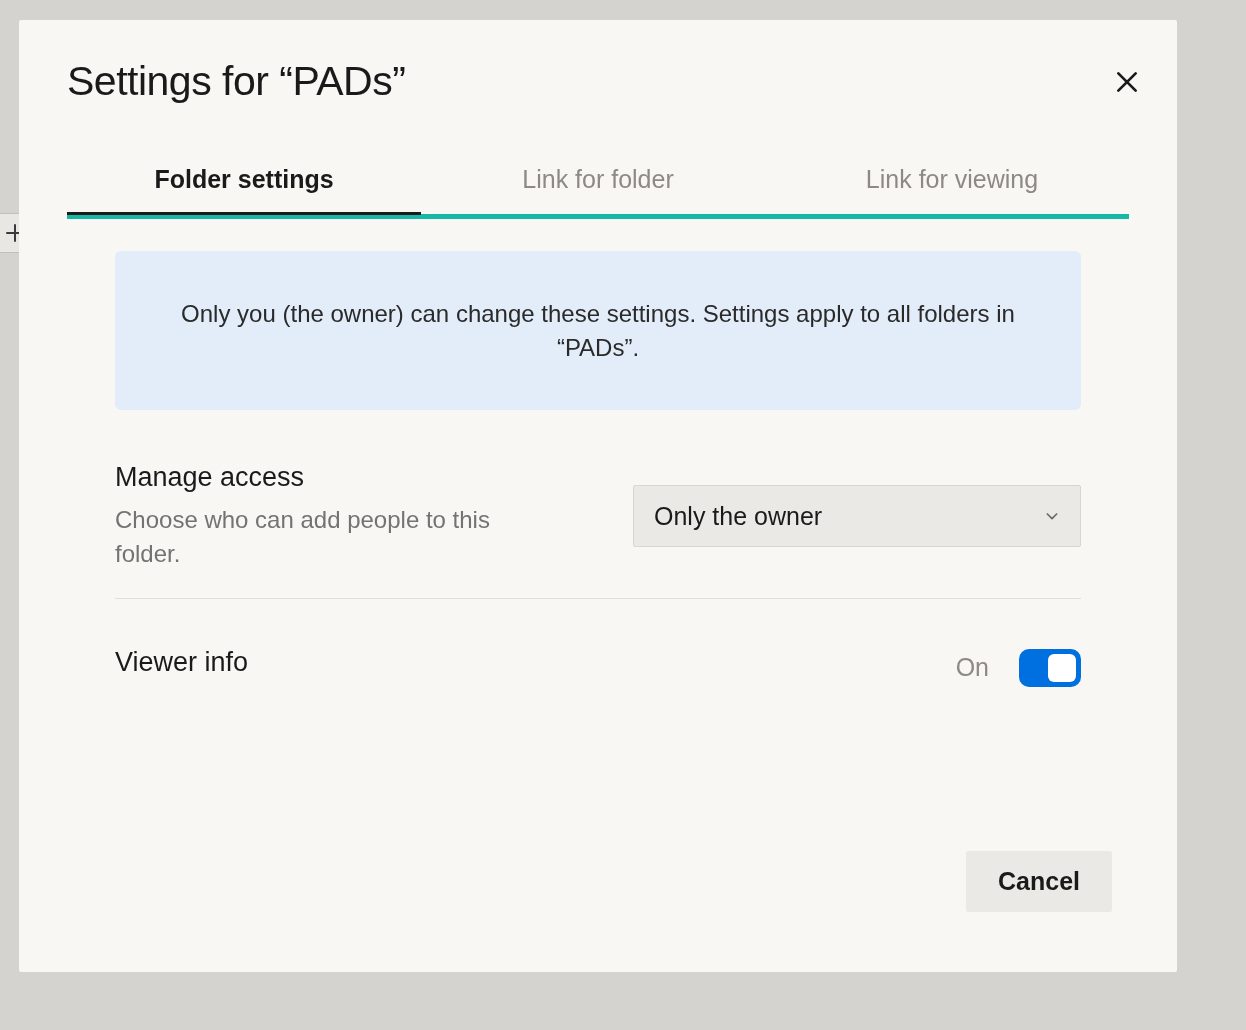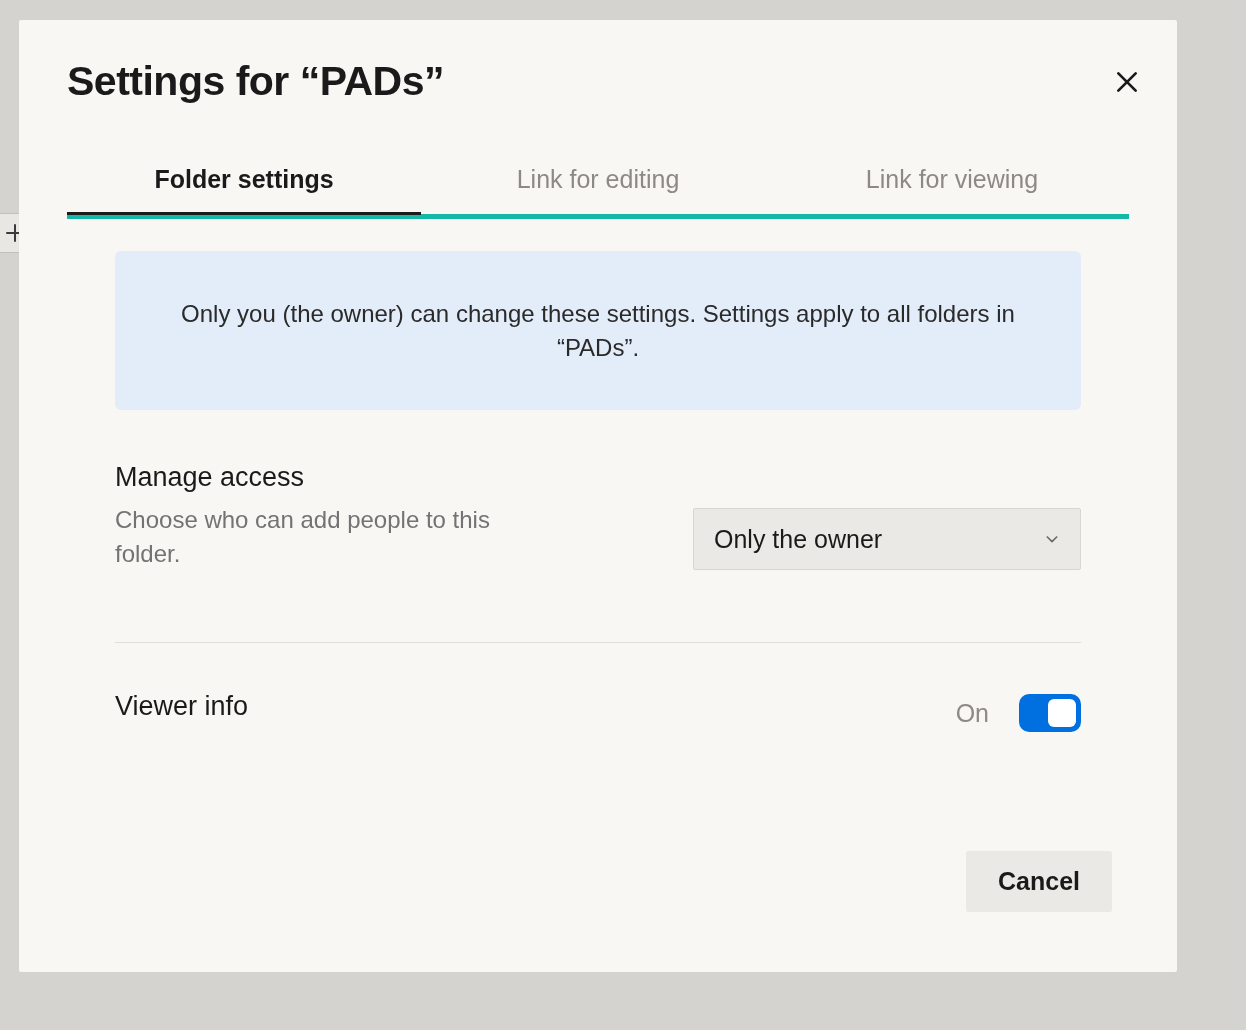--- a/index.html
+++ b/index.html
@@ -57,21 +57,21 @@
       cursor: pointer;
       background: transparent;
       border: none;
     }
     .close-button svg {
       width: 26px;
       height: 26px;
     }
     .modal-title {
       font-size: 41px;
-      font-weight: 700;
+      font-weight: 400;
       color: #1a1a1a;
       margin-bottom: 44px;
       letter-spacing: -0.5px;
     }
     .tabs {
       display: flex;
       border-bottom: 5px solid #14b8a6;
       margin-bottom: 32px;
     }
     .tab {
@@ -106,43 +106,43 @@
       padding: 46px 40px;
       text-align: center;
       font-size: 24px;
       color: #2a2a2a;
       line-height: 1.4;
       margin-bottom: 52px;
     }
     .setting-row {
       display: flex;
       justify-content: space-between;
-      align-items: flex-end;
-      padding-bottom: 72px;
+      align-items: center;
+      padding-bottom: 28px;
     }
     .setting-row.with-divider {
       border-bottom: 1px solid #e0dfdc;
       margin-bottom: 48px;
     }
     .setting-left {
       max-width: 440px;
     }
     .setting-title {
       font-size: 27px;
       font-weight: 400;
       color: #1a1a1a;
       margin-bottom: 10px;
     }
     .setting-description {
       font-size: 24px;
       color: #737373;
       line-height: 1.4;
     }
     .select-control {
-      width: 388px;
+      width: 448px;
       height: 62px;
       background: #ebe9e6;
       border: 1px solid #d8d6d3;
       border-radius: 2px;
       display: flex;
       align-items: center;
       justify-content: space-between;
       padding: 0 20px;
       font-size: 25px;
       color: #1a1a1a;
@@ -221,21 +221,21 @@
     </svg>
   </button>
 
   <h1 class="modal-title">Settings for “PADs”</h1>
 
   <div class="tabs">
     <div class="tab active">
       <span>Folder settings</span>
     </div>
     <div class="tab">
-      <span>Link for editing</span>
+      <span>Link for folder</span>
     </div>
     <div class="tab">
       <span>Link for viewing</span>
     </div>
   </div>
 
   <div class="content">
     <div class="info-banner">Only you (the owner) can change these settings. Settings apply to all folders in “PADs”.</div>
 
     <div class="setting-row with-divider">

